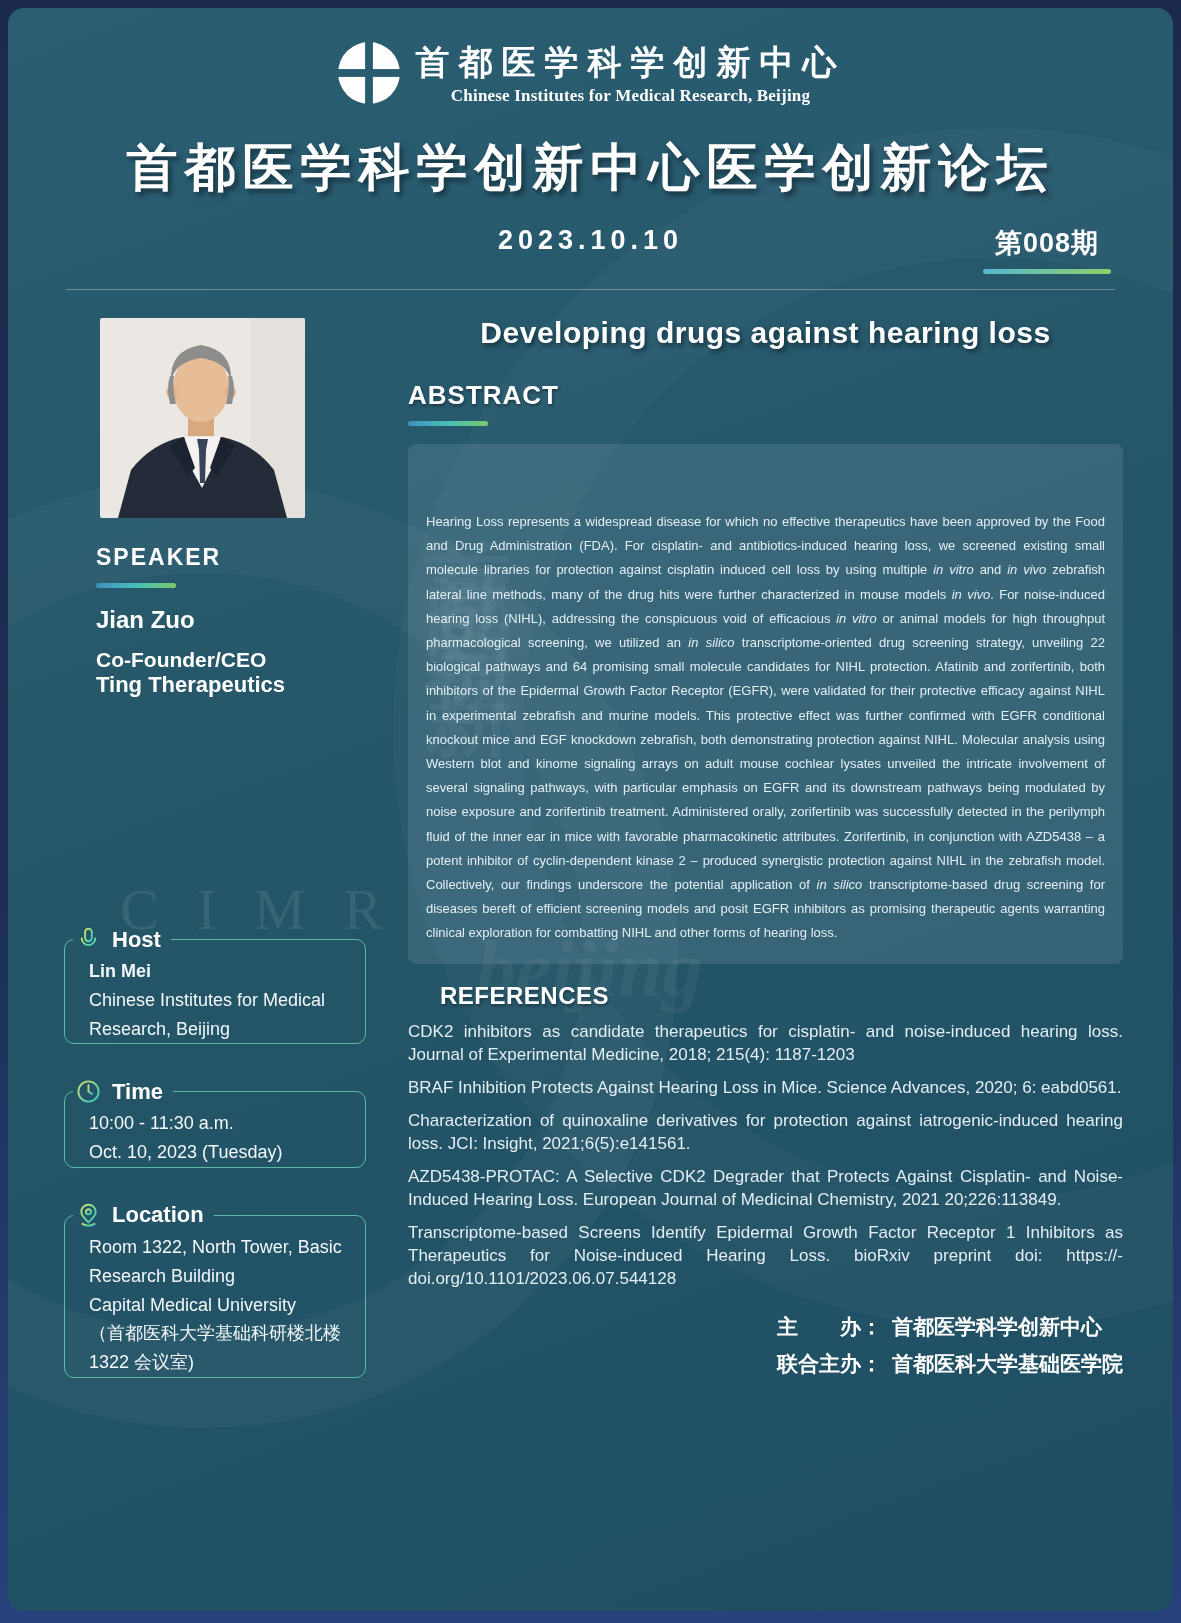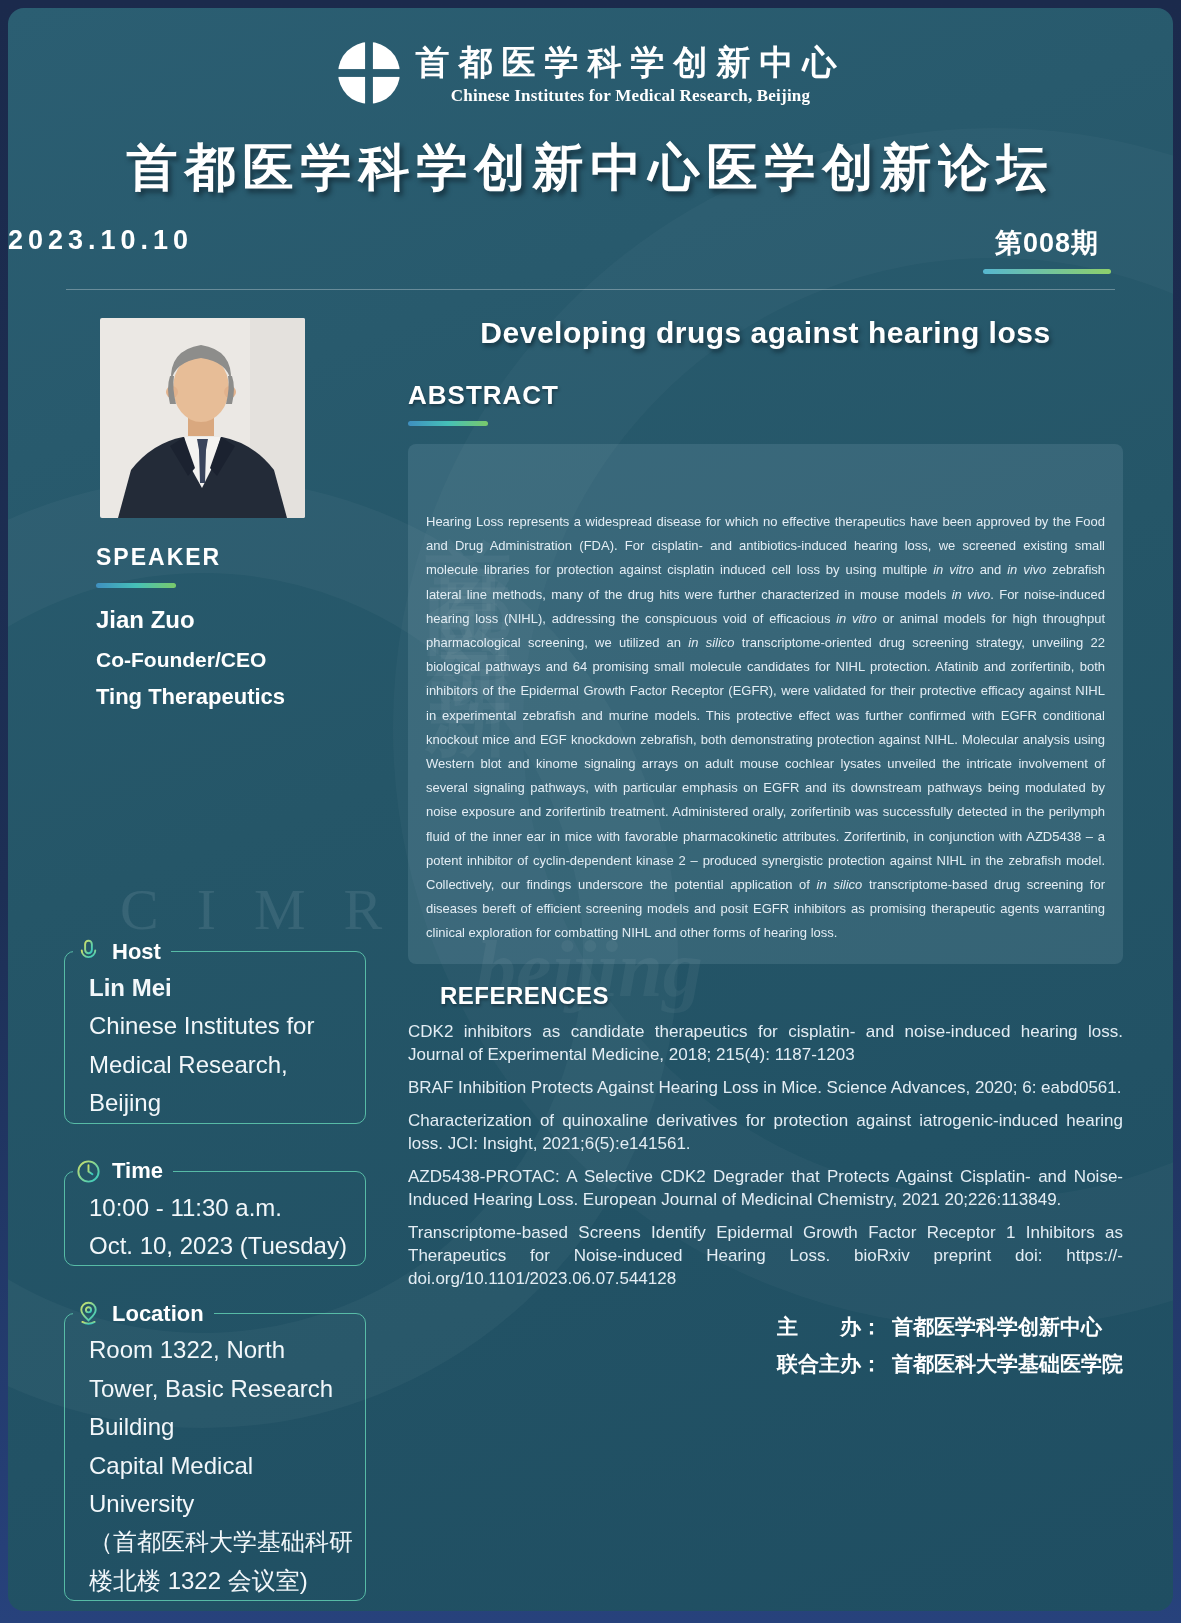--- a/index.html
+++ b/index.html
@@ -30,21 +30,21 @@
   .logo-row { display:flex; justify-content:center; align-items:center; gap:14px; padding-top:32px; }
   .logo-mark { width:66px; height:66px; flex:0 0 auto; }
   .logo-text { display:flex; flex-direction:column; align-items:center; }
   .logo-cn { font-size:34px; font-weight:bold; letter-spacing:9px; line-height:1.35; }
   .logo-en { font-family:"Liberation Serif",serif; font-weight:bold; font-size:17px; letter-spacing:0.2px; }
 
   .main-title { margin-top:28px; text-align:center; font-size:51px; font-weight:bold;
                 letter-spacing:7px; text-shadow:3px 4px 5px rgba(8,20,30,0.55); }
 
   .date-row { position:relative; margin-top:22px; height:44px; }
-  .forum-date { position:absolute; left:0; right:0; font-size:27px;
+  .forum-date { position:absolute; left:0; right:0; text-align:center; font-size:27px;
                 letter-spacing:5px; font-weight:bold; }
   .issue-wrap { position:absolute; right:62px; top:0; text-align:center; }
   .issue-no { font-size:27px; font-weight:bold; letter-spacing:1px; }
   .issue-line { margin-top:8px; height:5px; width:128px; border-radius:3px;
                 background:linear-gradient(90deg,#57b7d0,#8ed06b); }
 
   .divider { margin:20px 58px 0 58px; border-top:1px solid rgba(255,255,255,0.30); }
 
   
   .columns { display:flex; gap:28px; padding:16px 40px 0 36px; }
@@ -52,29 +52,29 @@
   .col-right { flex:1 1 auto; padding:0 10px 0 14px; }
 
   
   .photo-frame { margin:12px 0 0 56px; width:205px; height:200px; border-radius:2px; overflow:hidden; }
   .speaker-block { margin:26px 0 0 52px; }
   .speaker-heading { font-size:23px; font-weight:bold; letter-spacing:2px; }
   .grad-line { height:5px; width:80px; border-radius:3px; margin-top:12px;
                background:linear-gradient(90deg,#3f8fc0,#45c0b8,#7ac96a); }
   .speaker-name { margin-top:18px; font-size:24px; font-weight:bold; }
   .speaker-role { margin-top:14px; font-size:21px; font-weight:bold; }
-  .speaker-aff  { margin-top:12px; font-size:22px; font-weight:bold; }
+  .speaker-aff  { font-size:22px; font-weight:bold; }
 
   fieldset.section { margin:34px 0 0 20px; border:1px solid rgba(96,206,177,0.85);
                      border-radius:10px; padding:4px 12px 0 24px; min-inline-size:0; }
   fieldset.host-section { margin-top:228px; }
   legend.sec-legend { display:flex; align-items:center; gap:10px; padding:0 10px 0 2px; margin-left:-16px; }
   .sec-title { font-size:22px; font-weight:bold; }
   .ic { width:27px; height:27px; flex:0 0 auto; }
-  .sec-body { font-size:24px; line-height:1.6; color:#f2f7fa; }
+  .sec-body { font-size:18px; line-height:1.6; color:#f2f7fa; }
   .sec-body .strong { font-weight:bold; }
 
   
   .talk-title { margin-top:10px; text-align:center; font-size:30px; font-weight:bold;
                 letter-spacing:0.5px; text-shadow:2px 3px 4px rgba(8,20,30,0.55); }
   .abs-heading { margin-top:30px; font-size:26px; font-weight:bold; letter-spacing:1px;
                  text-shadow:1px 2px 3px rgba(8,20,30,0.45); }
   .abs-line { width:80px; margin-top:10px; }
   .abstract-box { margin-top:18px; background:rgba(182,215,235,0.13); border-radius:8px;
                   padding:18px 18px; }

